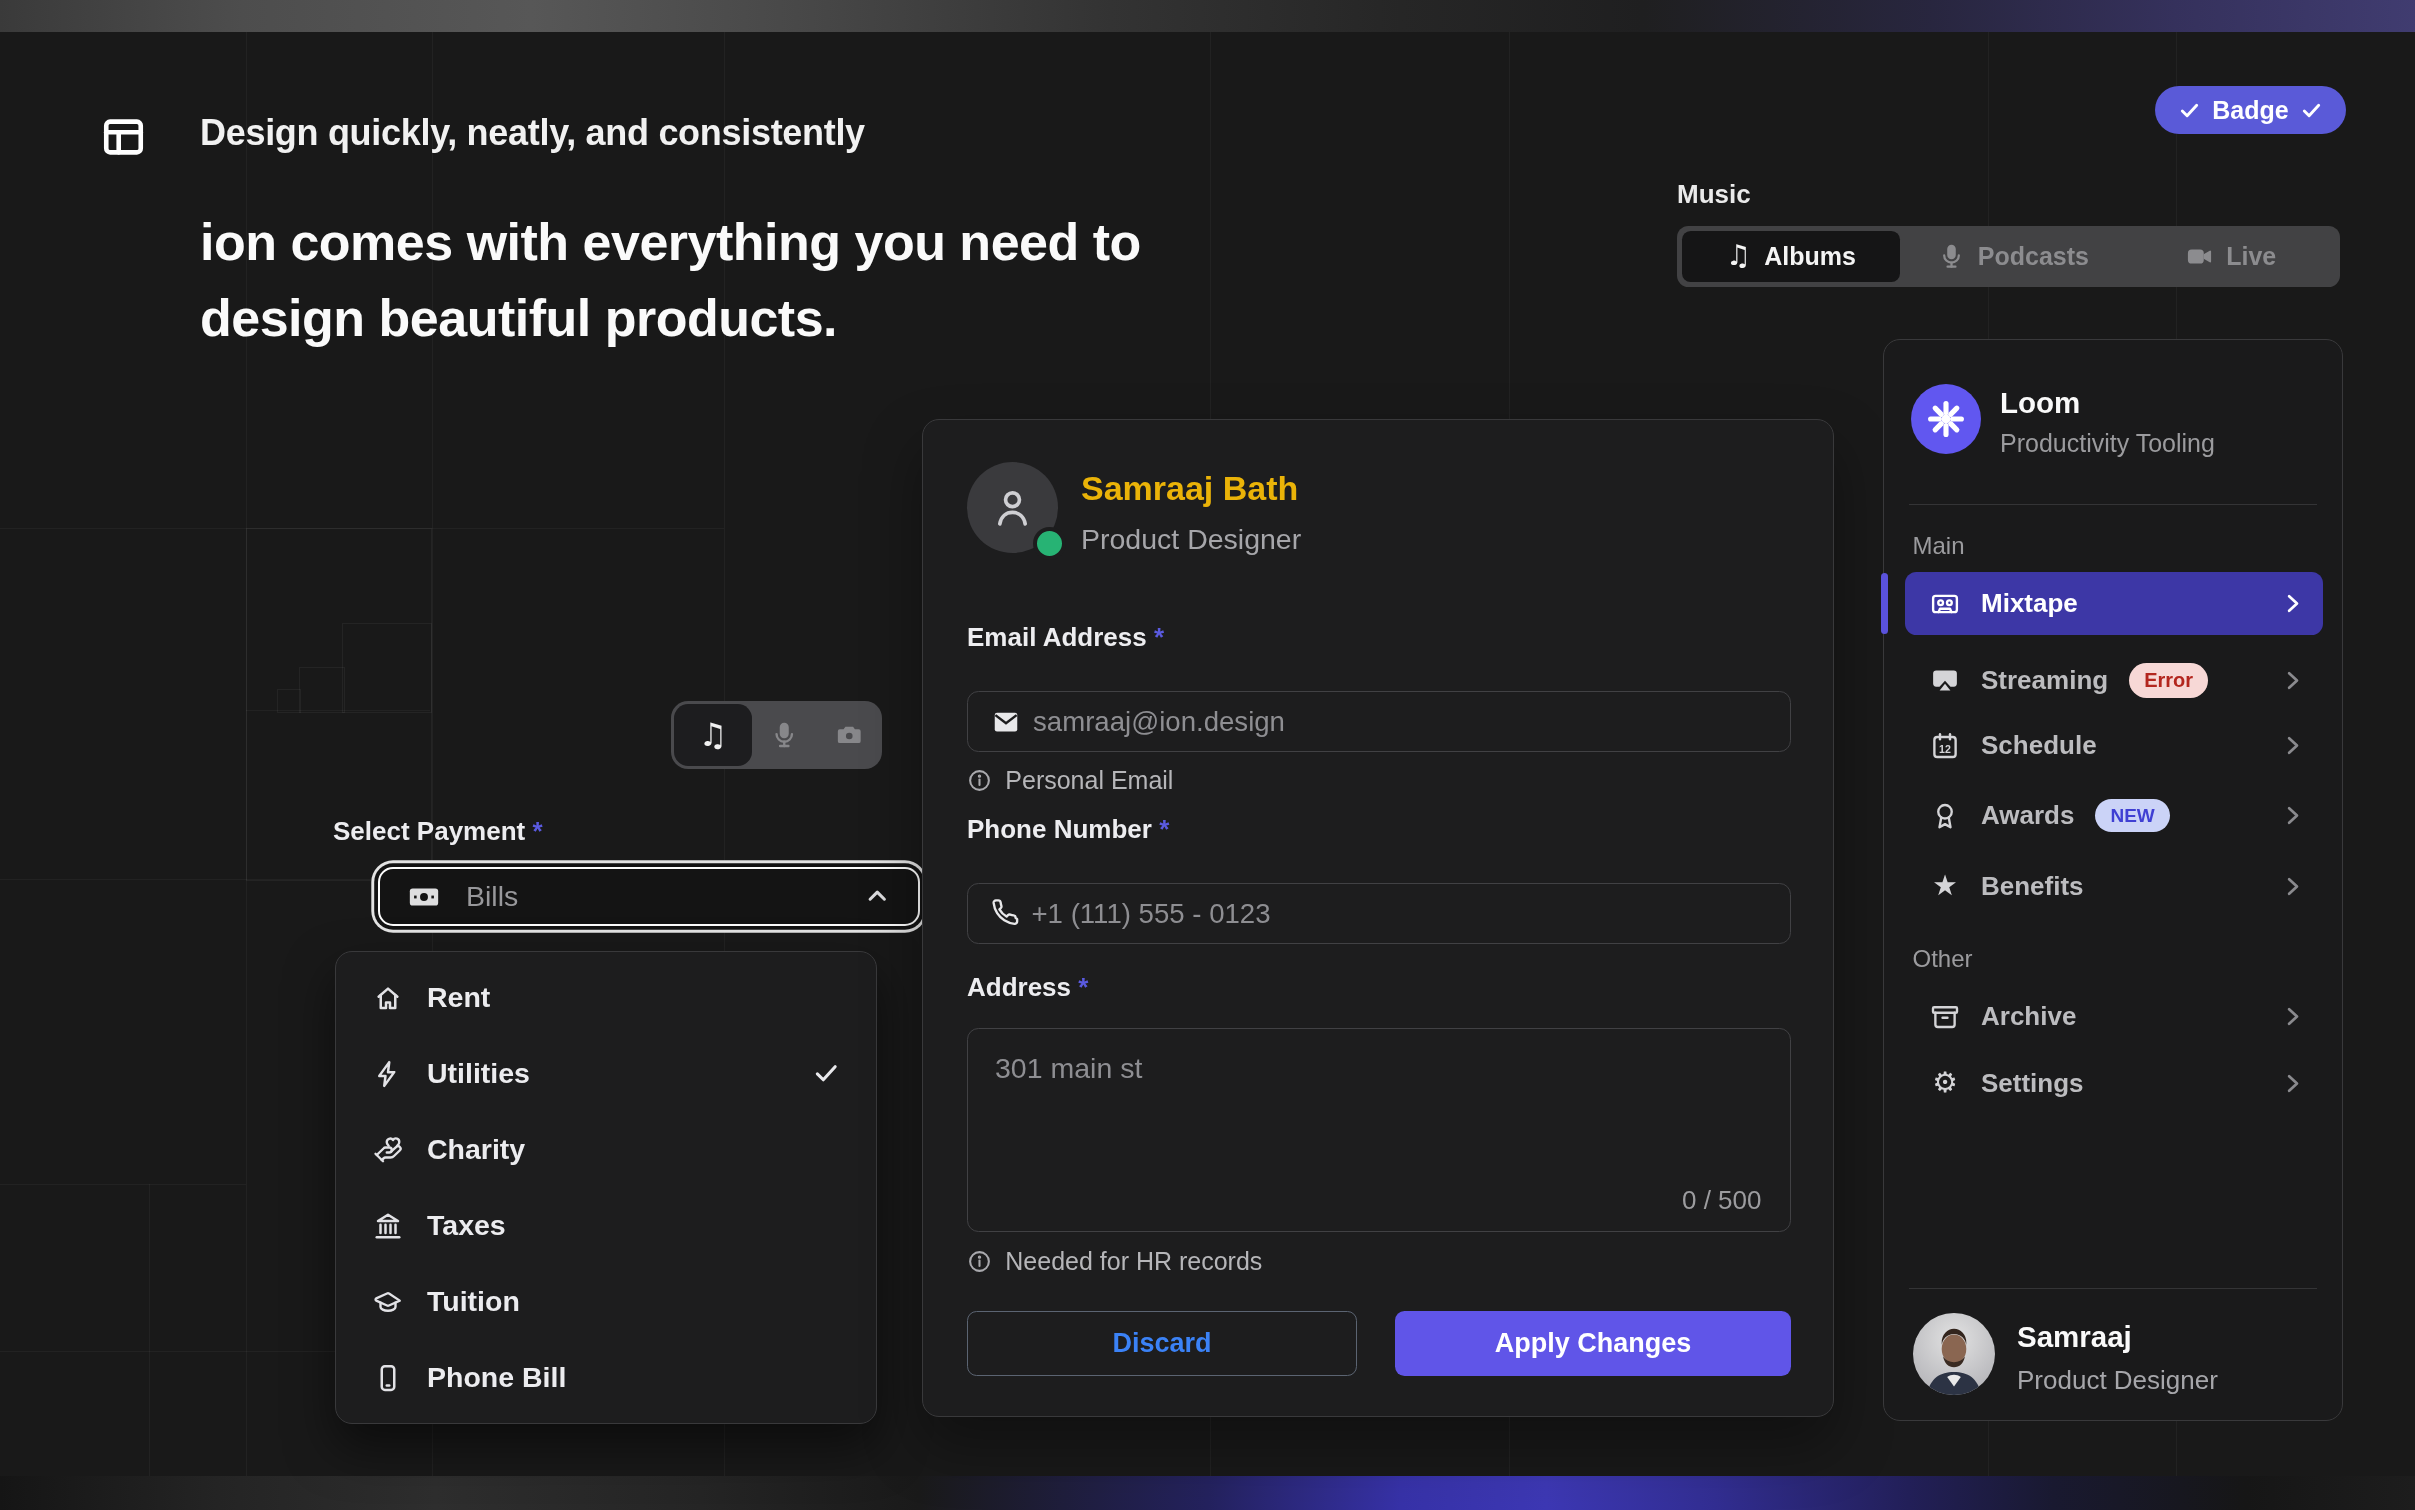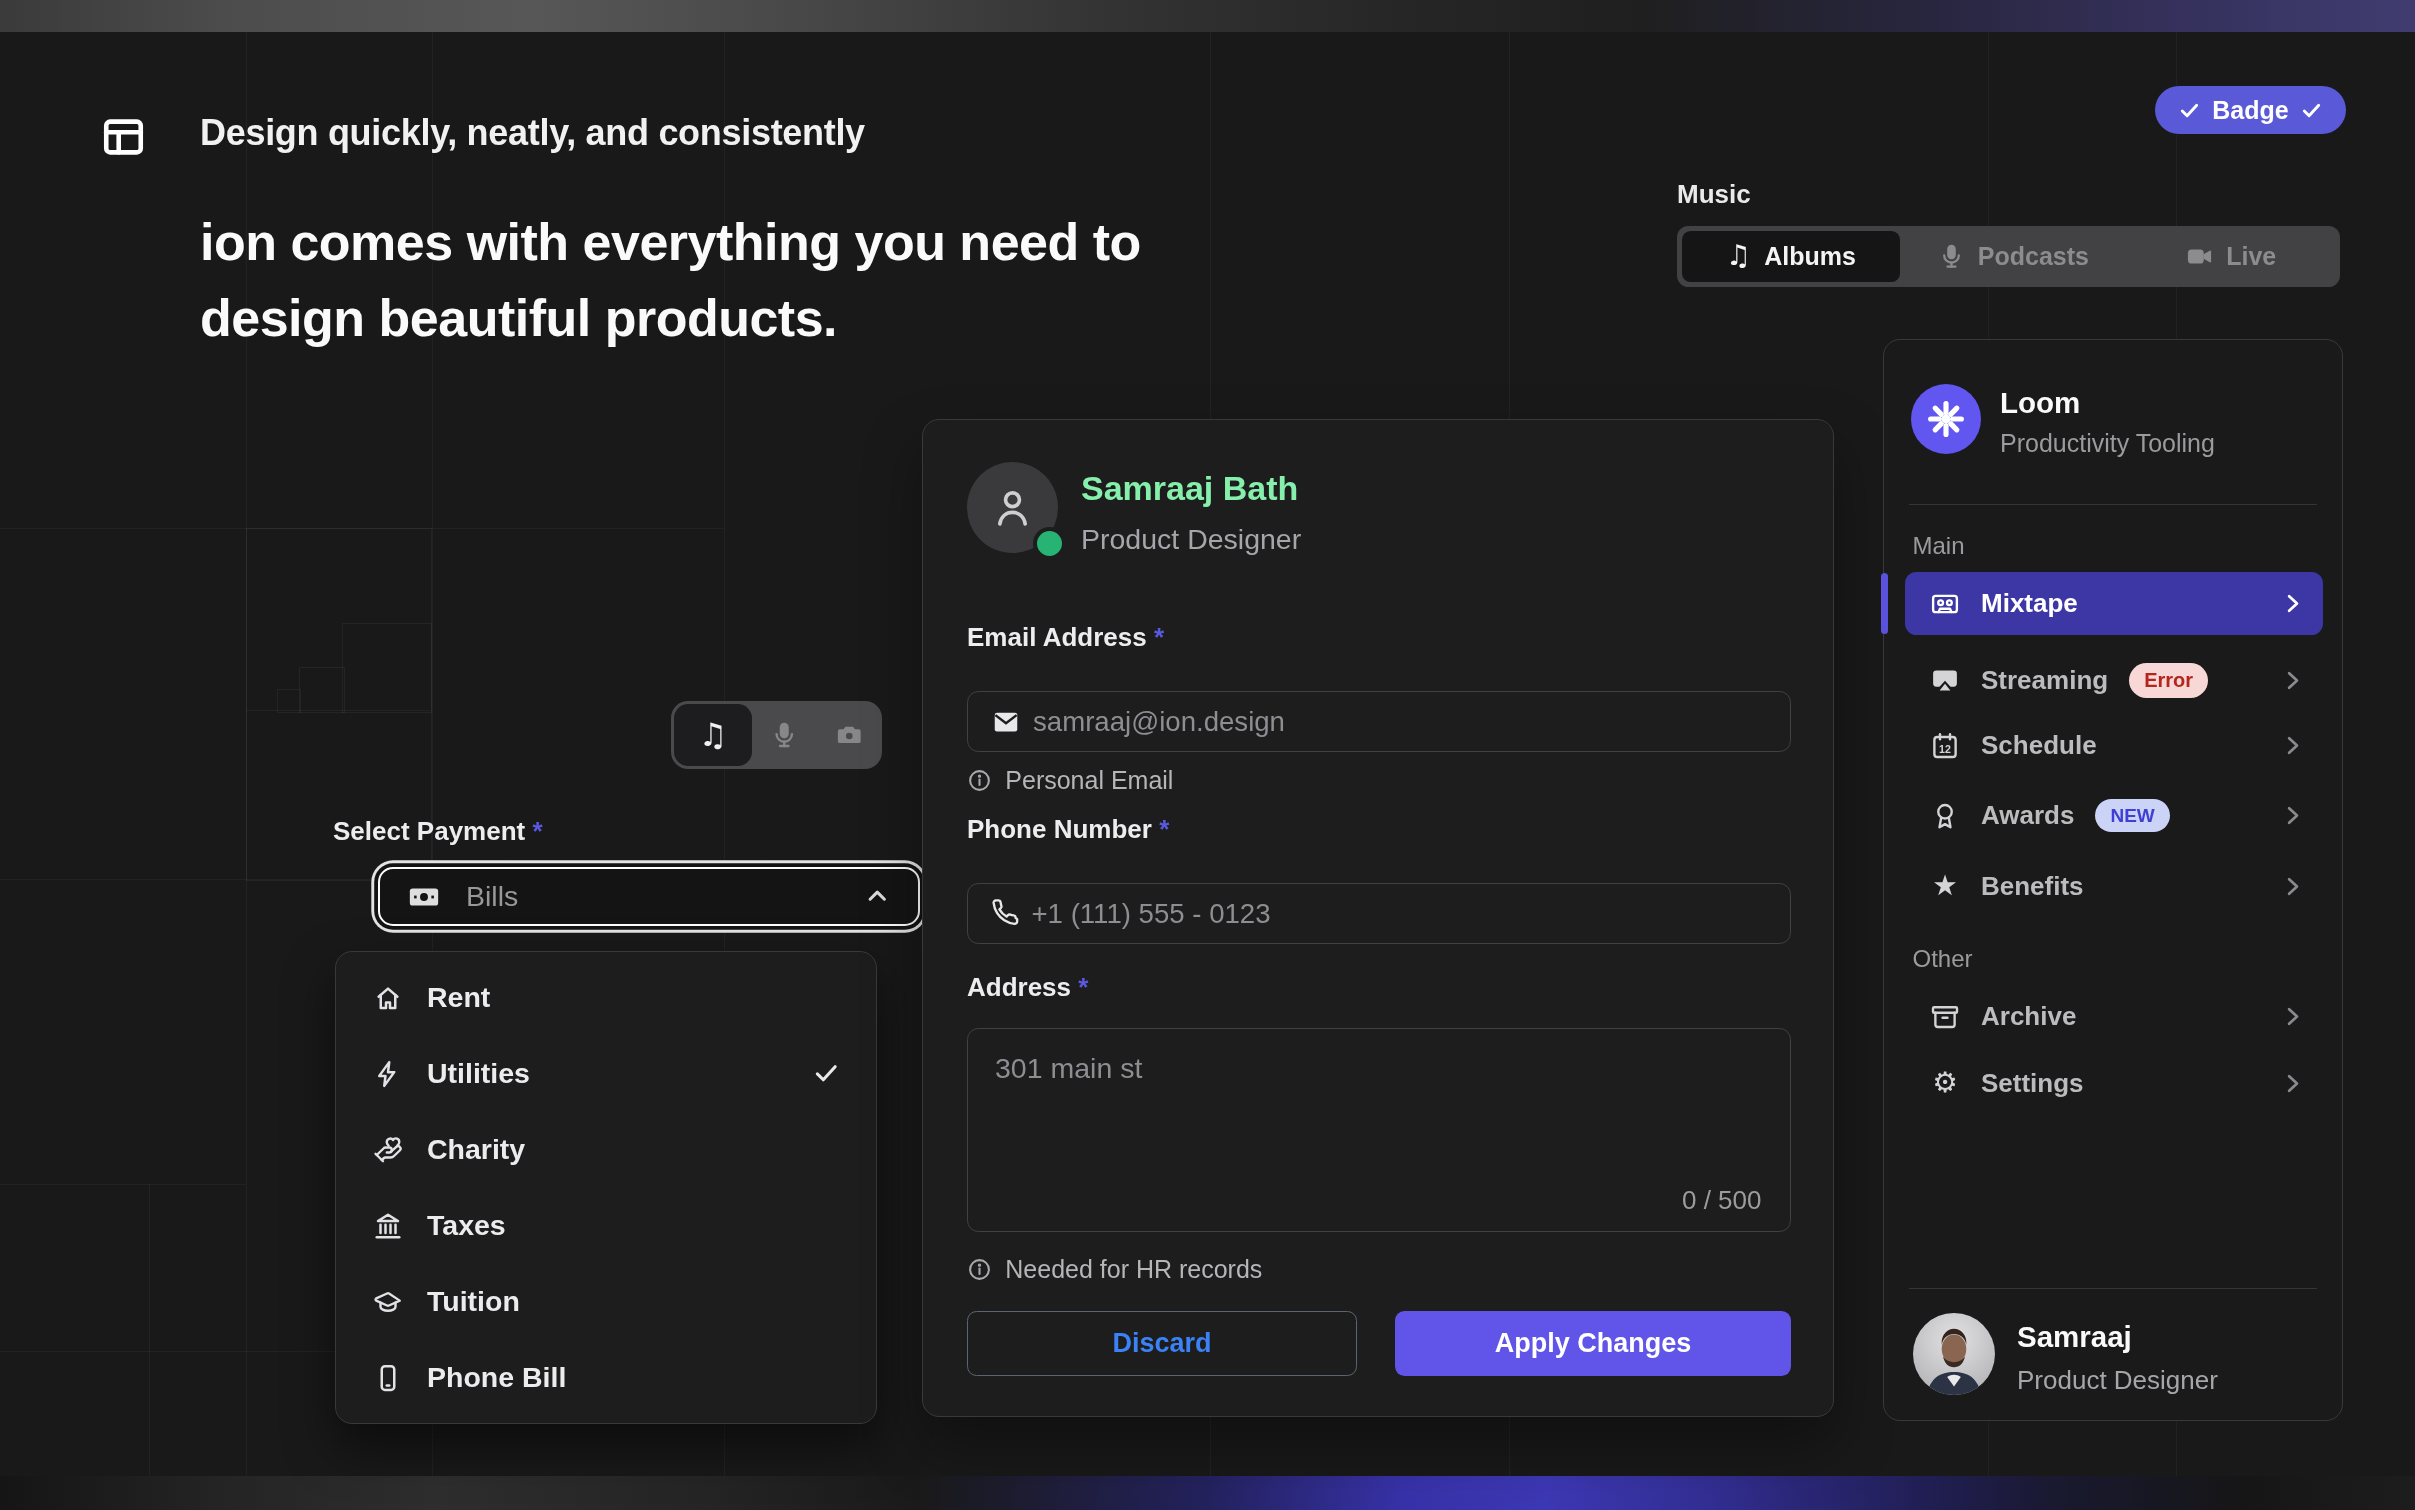--- a/index.html
+++ b/index.html
@@ -52,21 +52,21 @@
   .pay-opt{height:76px;display:flex;align-items:center;padding:0 36px;gap:23px;font-size:28.5px;font-weight:600;color:#ececef;}
   .pay-opt .oic{color:#e2e2e6;display:flex;width:32px;justify-content:center;}
   .pay-opt .sp{flex:1;}
 
   
   .card{background:#1d1d1e;border:1.9px solid #39393b;border-radius:17px;box-sizing:border-box;}
   .form-card{left:922px;top:419px;width:912px;height:998px;box-shadow:0 28.5px 57px rgba(0,0,0,.35);}
   .avatar-ph{left:44px;top:42px;width:91px;height:91px;border-radius:50%;background:#3a3a3d;
     display:flex;align-items:center;justify-content:center;color:#cfcfd3;}
   .online-dot{left:110px;top:107px;width:25px;height:25px;border-radius:50%;background:#27b374;border:4.8px solid #1d1d1e;}
-  .f-name{left:158px;top:49px;font-size:34px;font-weight:700;color:#86efac;}
+  .f-name{left:158px;top:49px;font-size:34px;font-weight:700;color:#eab308;}
   .f-role{left:158px;top:103px;font-size:28.5px;color:#a6a6aa;}
   .f-label{font-size:26px;font-weight:600;color:#ededf0;}
   .input-wrap{width:824px;height:61px;border:1.9px solid #414144;border-radius:11.4px;box-sizing:border-box;
     display:flex;align-items:center;padding:0 23px;gap:10px;background:transparent;color:#e8e8ea;}
   .input-wrap input{flex:1;background:transparent;border:none;outline:none;color:#d8d8da;font-size:27.6px;
     font-family:"Liberation Sans","DejaVu Sans",sans-serif;}
   .input-wrap input::placeholder{color:#8e8e92;}
   .hint{display:flex;align-items:center;gap:13.3px;color:#b6b6b9;font-size:25px;}
   .hint .iic{color:#a9a9ad;display:flex;}
   .ta-wrap{width:824px;height:204px;border:1.9px solid #414144;border-radius:11.4px;box-sizing:border-box;position:relative;}
@@ -347,21 +347,21 @@
     </div>
 
     <div class="abs f-label" style="left:44px;top:552px;">
       <span>Address</span>
       <span class="req">*</span>
     </div>
     <div class="abs ta-wrap" style="left:44px;top:608px;">
       <textarea placeholder="301 main st" style=""></textarea>
       <span class="ta-counter">0 / 500</span>
     </div>
-    <div class="abs hint" style="left:44px;top:827px;margin-top:8px;">
+    <div class="abs hint" style="left:44px;top:827px;">
       <span class="iic">
         <svg width="25" height="25" viewBox="0 0 24 24" fill="none" stroke="currentColor" stroke-width="2" stroke-linecap="round">
           <circle cx="12" cy="12" r="9"></circle>
             <line x1="12" y1="11" x2="12" y2="16.2"></line>
             <circle cx="12" cy="7.8" r="0.6" fill="currentColor"></circle>
         </svg>
       </span>
       <span>Needed for HR records</span>
     </div>
 

